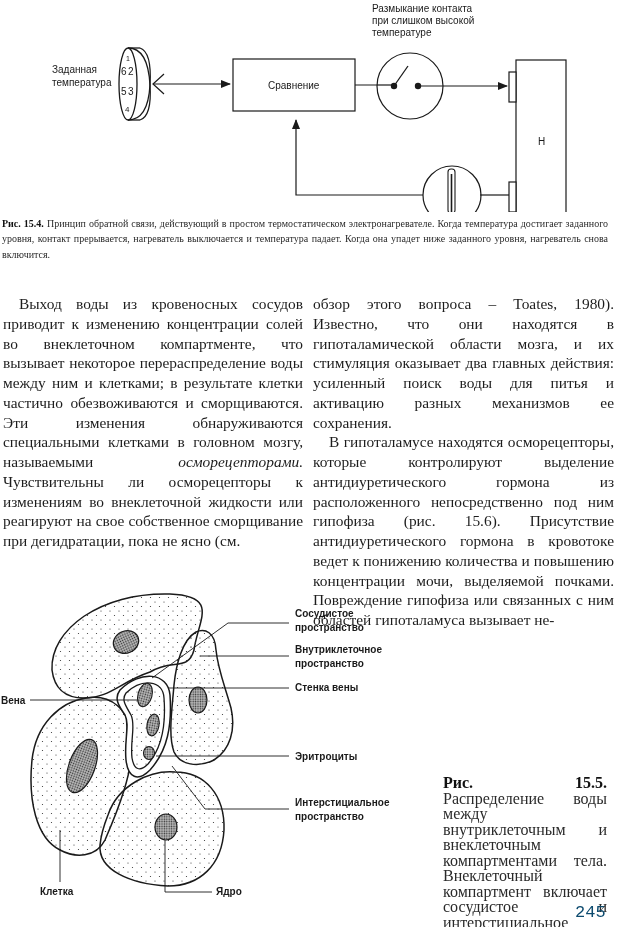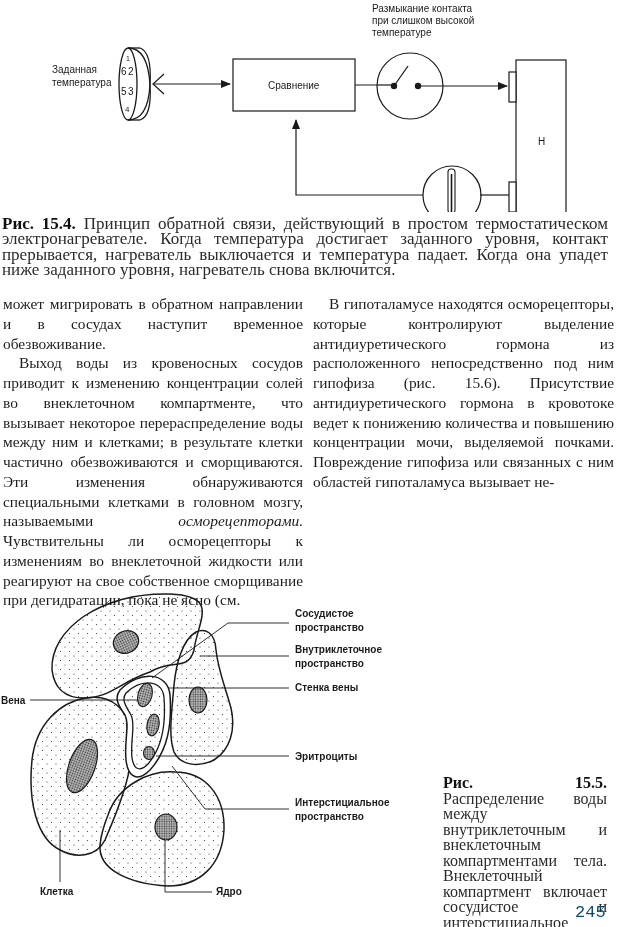--- a/index.html
+++ b/index.html
@@ -2,21 +2,21 @@
 <html><head>
 <meta charset="utf-8">
 <style>
   html, body { margin:0; padding:0; background:#ffffff; }
   body { width:620px; height:927px; position:relative; overflow:hidden; color:#1a1a1a; }
   svg text { font-family: "Liberation Sans", "DejaVu Sans", sans-serif; fill:#1a1a1a; }
   #fig154 { position:absolute; left:0; top:0; }
   .caption154 {
     position:absolute; left:2px; top:216px; width:606px;
     font-family:"Liberation Serif","DejaVu Serif",serif;
-    font-size:17px; line-height:15.3px; text-align:justify; color:#2a2a2a;
+    font-size:10px; line-height:15.3px; text-align:justify; color:#2a2a2a;
   }
   .caption154 b { color:#111; }
   .col {
     position:absolute; top:294px; width:300px;
     font-family:"Liberation Serif","DejaVu Serif",serif;
     font-size:15.4px; line-height:19.75px; color:#1d1d1d;
   }
   .col p { margin:0; text-align:justify; text-align-last:justify; }
   .col p.last { text-align-last:left; }
   .col .ind { text-indent:16px; }
@@ -103,25 +103,25 @@
   <line x1="480" y1="195" x2="509" y2="195" stroke="#1a1a1a" stroke-width="1.2"></line>
   <path d="M423,195 L296,195 L296,120" fill="none" stroke="#1a1a1a" stroke-width="1.2" marker-end="url(#arrowhead)"></path>
 </svg>
 
 <div class="caption154">
   <b>Рис. 15.4.</b>
   <span>Принцип обратной связи, действующий в простом термостатическом электронагревателе. Когда температура достигает заданного уровня, контакт прерывается, нагреватель выключается и температура падает. Когда она упадет ниже заданного уровня, нагреватель снова включится.</span>
 </div>
 
 <div class="col" id="col-left">
-  <p class="last">может мигрировать в обратном направлении и в сосудах наступит временное обезвоживание.</p>
   <p class="ind last"><span>Выход воды из кровеносных сосудов приводит к изменению концентрации солей во внеклеточном компартменте, что вызывает некоторое перераспределение воды между ним и клетками; в результате клетки частично обезвоживаются и сморщиваются. Эти изменения обнаруживаются специальными клетками в головном мозгу, называемыми </span><em>осморецепторами.</em><span> Чувствительны ли осморецепторы к изменениям во внеклеточной жидкости или реагируют на свое собственное сморщивание при дегидратации, пока не ясно (см.</span></p>
 </div>
 
 <div class="col" id="col-right">
+  <p class="last">обзор этого вопроса – Toates, 1980). Известно, что они находятся в гипоталамической области мозга, и их стимуляция оказывает два главных действия: усиленный поиск воды для питья и активацию разных механизмов ее сохранения.</p>
   <p class="ind last">В гипоталамусе находятся осморецепторы, которые контролируют выделение антидиуретического гормона из расположенного непосредственно под ним гипофиза (рис. 15.6). Присутствие антидиуретического гормона в кровотоке ведет к понижению количества и повышению концентрации мочи, выделяемой почками. Повреждение гипофиза или связанных с ним областей гипоталамуса вызывает не-</p>
 </div>
 
 <svg id="fig155" width="620" height="337" viewBox="0 0 620 337">
   <defs>
     <pattern id="dots" width="9" height="9" patternUnits="userSpaceOnUse">
       <circle cx="2" cy="3" r="0.6" fill="#333"></circle>
       <circle cx="6.5" cy="7.5" r="0.6" fill="#333"></circle>
     </pattern>
     <pattern id="nucdots" width="2.4" height="2.4" patternUnits="userSpaceOnUse">

